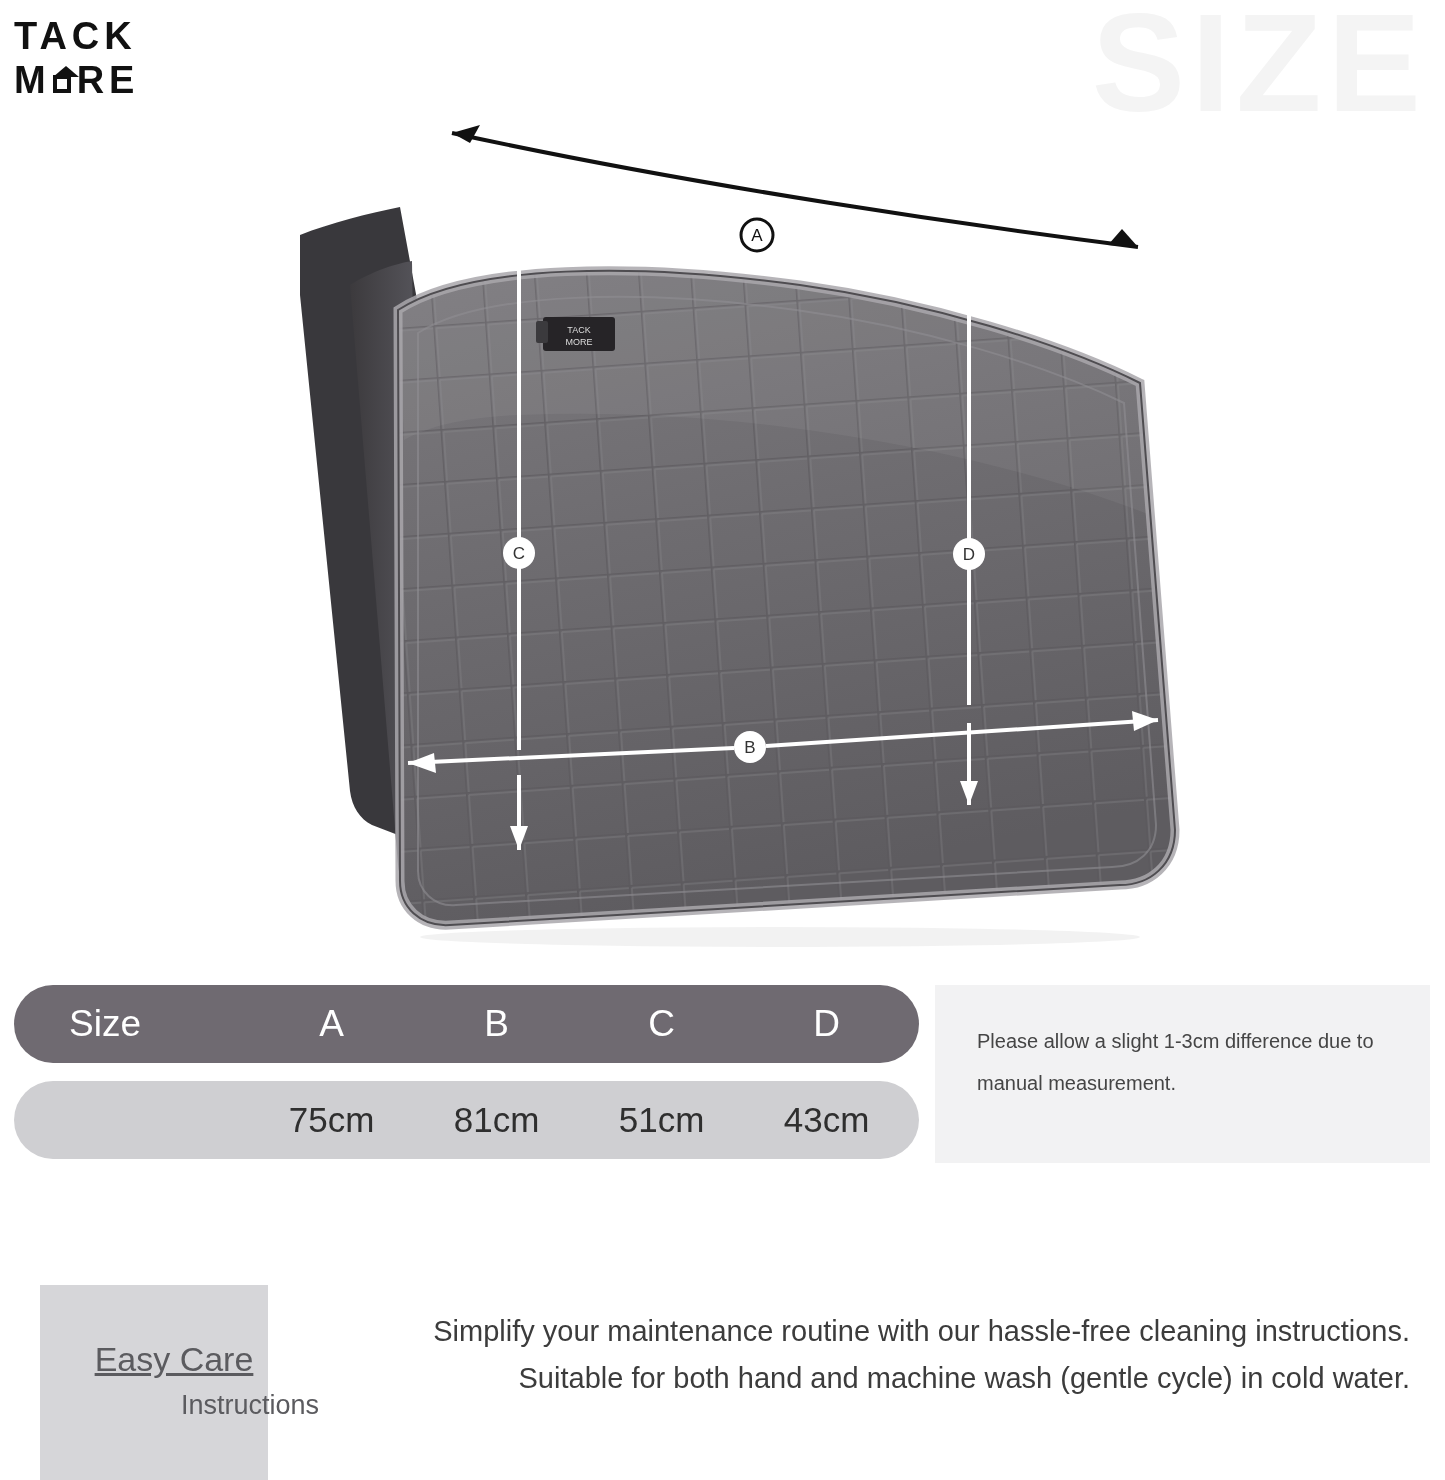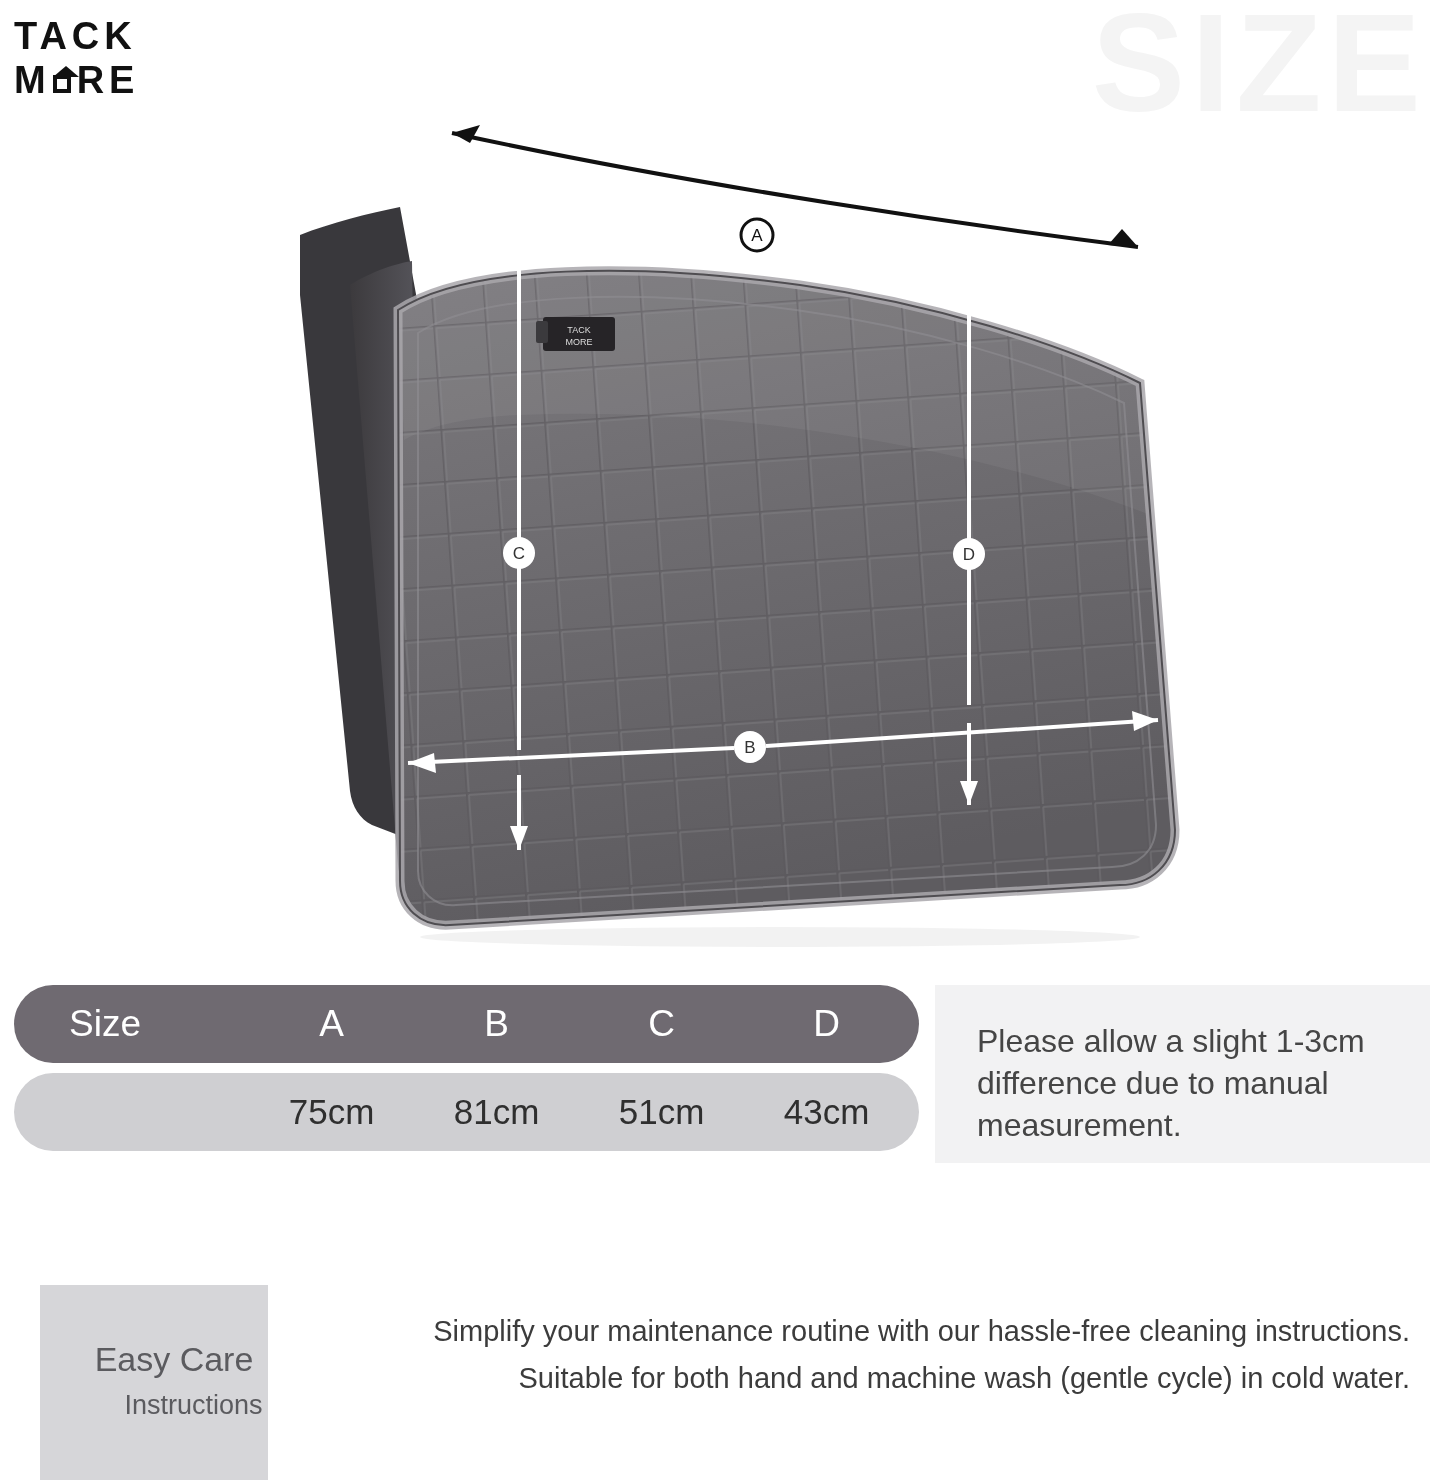--- a/index.html
+++ b/index.html
@@ -101,21 +101,21 @@
   .row-header {
     background: #6f6a71;
     color: #ffffff;
     font-size: 37px;
     font-weight: 400;
   }
   .row-values {
     background: #cfcfd2;
     color: #2f2f2f;
     font-size: 35px;
-    margin-top: 10px;
+    margin-top: 18px;
   }
   .cell-label {
     width: 235px;
     padding-left: 55px;
     box-sizing: border-box;
   }
   .cell {
     width: 165px;
     text-align: center;
   }
@@ -127,21 +127,21 @@
     top: 985px;
     width: 495px;
     height: 178px;
     background: #f2f2f3;
   }
   .note-text {
     position: absolute;
     left: 42px;
     top: 35px;
     width: 415px;
-    font-size: 32px;
+    font-size: 20px;
     line-height: 42px;
     color: #454545;
   }
 
   
   .care-badge {
     position: absolute;
     left: 40px;
     top: 1285px;
     width: 228px;
@@ -149,27 +149,28 @@
     background: #d6d6d9;
   }
   .care-title {
     position: absolute;
     left: 0;
     top: 55px;
     width: 268px;
     text-align: center;
     font-size: 34px;
     color: #5b5b5f;
+    text-decoration: underline;
   }
   .care-sub {
     position: absolute;
-    left: 17px;
+    left: 6px;
     top: 105px;
     width: 273px;
-    text-align: center;
+    text-align: right;
     font-size: 27px;
     color: #5b5b5f;
   }
   .care-text {
     position: absolute;
     left: 295px;
     top: 1308px;
     width: 1115px;
     font-size: 29px;
     line-height: 47px;

